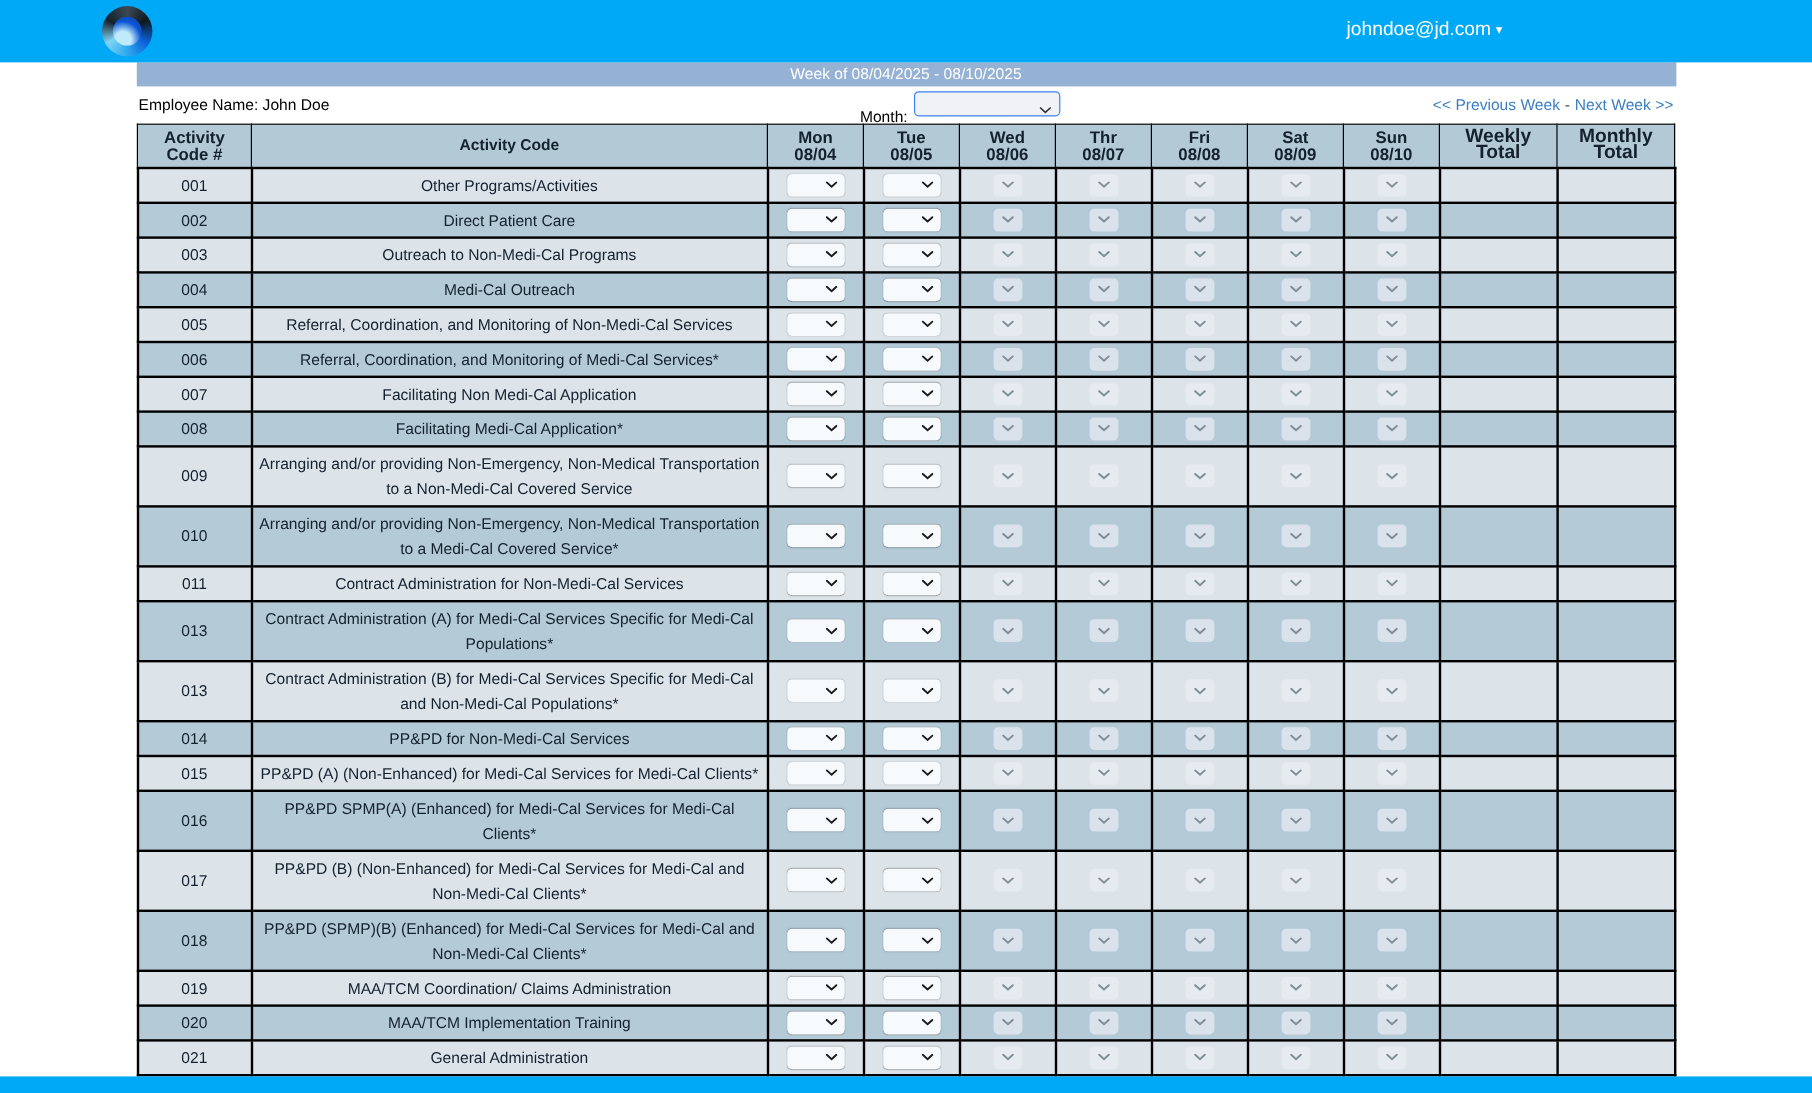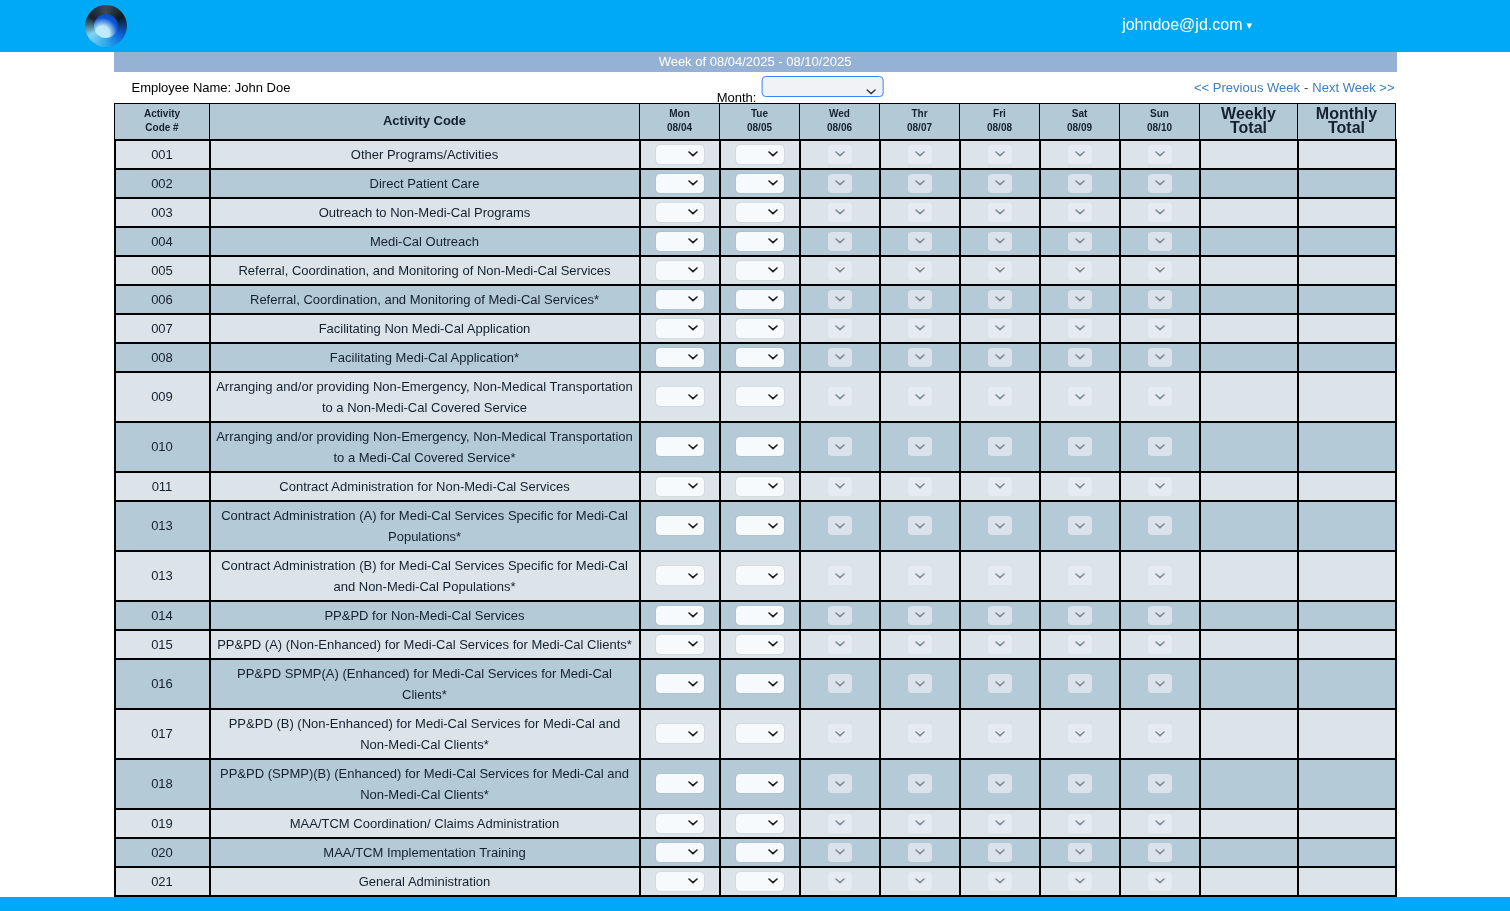--- a/index.html
+++ b/index.html
@@ -14,37 +14,37 @@
                  background:radial-gradient(circle at 35% 80%, #bfeaf9 0 28%, #0b55d4 62%, #0d3fa8 100%); }
   .app-title { position:absolute; left:141px; top:11px; color:#fff; font-size:24px; font-weight:700; letter-spacing:.2px; }
   .user-menu { position:absolute; right:258px; top:16px; color:#fff; font-size:16px; cursor:pointer; }
   .user-menu .caret { font-size:11px; margin-left:4px; vertical-align:1px; }
 
   
   .content { width:1283px; margin:0 auto; }
   .week-bar { height:20px; background:#95b1d3; color:#fff;
               font-size:13px; text-align:center; line-height:20px; }
   .controls { position:relative; height:26px; margin-top:2px; }
-  .employee { position:absolute; left:18px; top:6px; font-size:13px; color:#000; }
+  .employee { position:absolute; left:2px; top:6px; font-size:13px; color:#000; }
   .month-group { position:absolute; left:50%; top:2px; transform:translateX(-50%) translateX(45px); font-size:13px; color:#000; }
   .month-group label { margin-right:5px; vertical-align:3px; }
   .selwrap { position:relative; display:inline-block; }
   select.month { appearance:none; -webkit-appearance:none; width:122px; height:21px;
                  border:1px solid #3b82f6; border-radius:4px; background:#f0f2f5;
                  font-family:Liberation Serif, serif; font-size:13px; padding:16px 20px 0 7px; color:#000; }
   .selwrap .chev { position:absolute; pointer-events:none; top:50%; transform:translateY(-50%); right:7px; color:#333; display:flex; }
   .week-links { position:absolute; right:2px; top:6px; font-size:13px; }
   .week-links a { color:#3d7ec0; text-decoration:none; cursor:pointer; }
   .week-links .sep { color:#444; margin:0 4px; }
 
   
   table.timesheet { border-collapse:collapse; width:1283px; table-layout:fixed; margin-top:3px;
                     color:#14212e; }
   .timesheet th, .timesheet td { border:1px solid #000; text-align:center; vertical-align:middle; }
-  .timesheet thead th { background:#b3c9d6; font-size:10px; font-weight:700; height:36px; line-height:14px; padding:2px; }
+  .timesheet thead th { background:#b3c9d6; font-size:14px; font-weight:700; height:36px; line-height:14px; padding:2px; }
   .timesheet thead th.h-activity { font-size:13px; }
   .timesheet thead th.h-total { font-size:16px; }
   .timesheet tbody td { border-width:2px; padding:3px 4px; font-size:13px; line-height:21px; }
   .timesheet tbody tr:nth-child(odd)  td { background:#dce4ea; }
   .timesheet tbody tr:nth-child(even) td { background:#b5cad7; }
 
   select.day { appearance:none; -webkit-appearance:none; border:none; height:19px; border-radius:4px;
                font-family:"Liberation Sans", sans-serif; }
   select.day.on  { width:48px; background:#f7fafd; box-shadow:0 0 1px rgba(0,0,0,.35); }
   select.day.off { width:24px; background:#e9eef3; }

